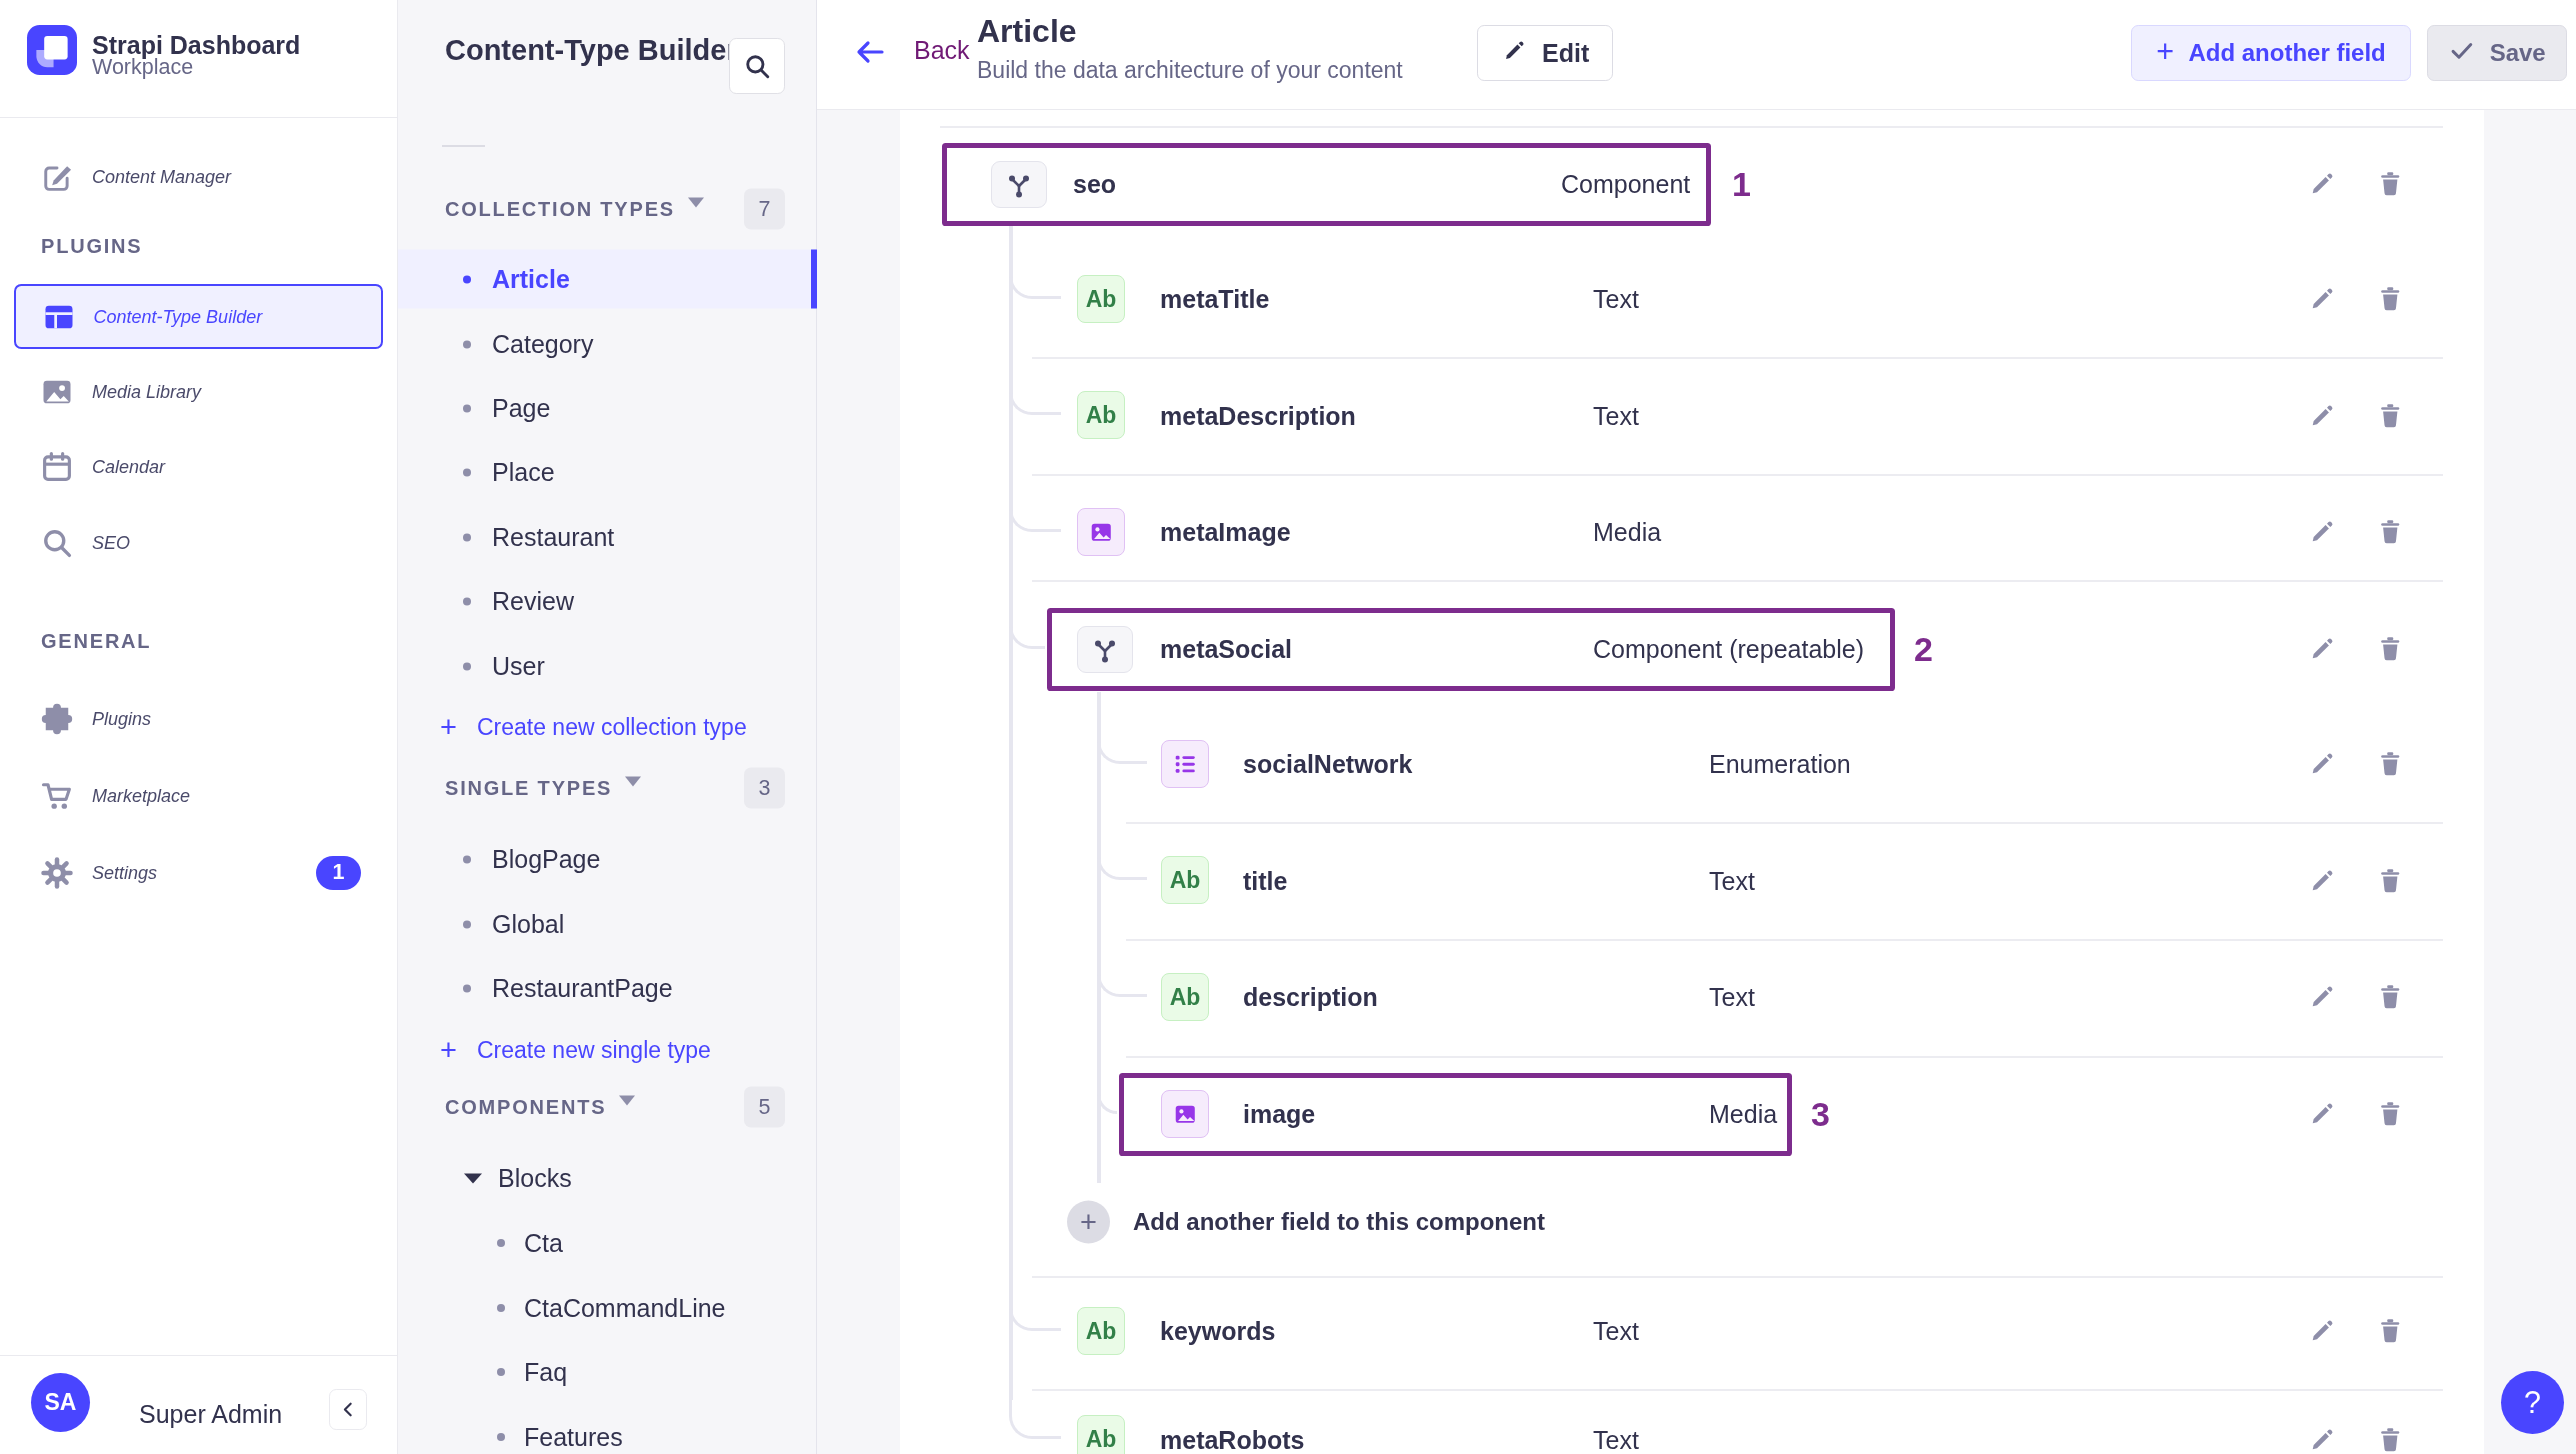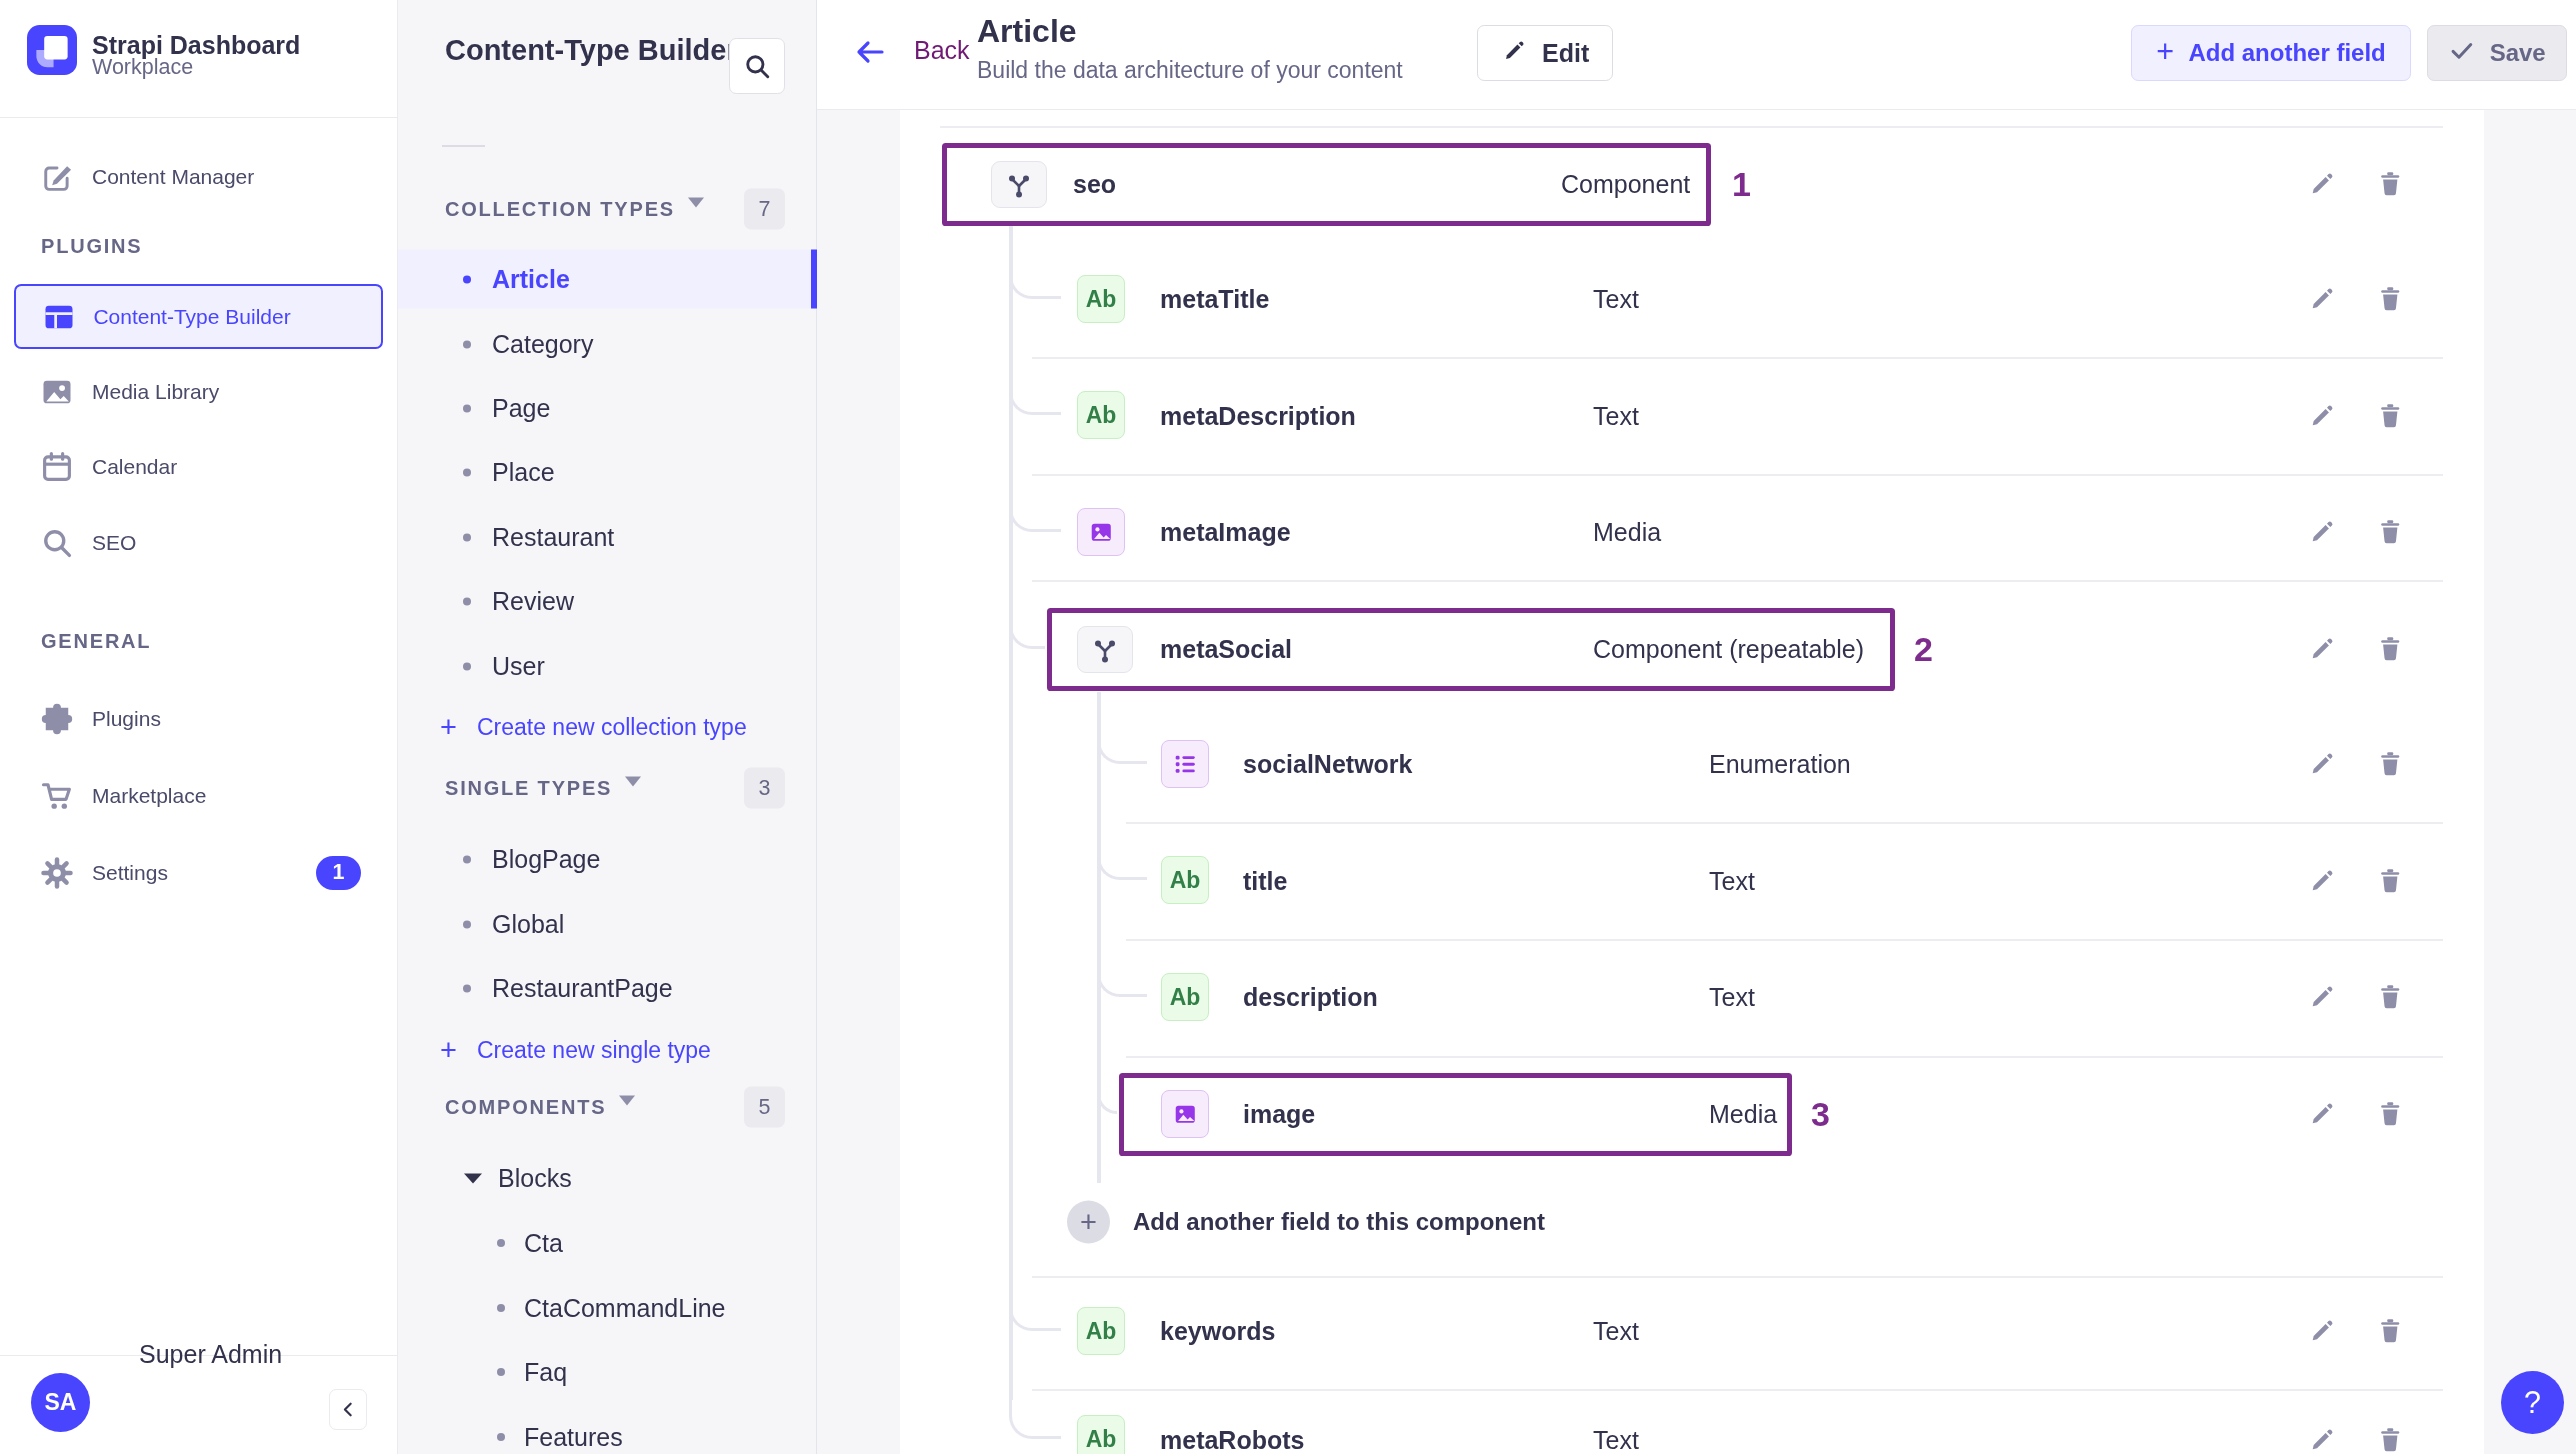--- a/index.html
+++ b/index.html
@@ -8,28 +8,28 @@
   .stage { position:absolute; inset:0; width:2576px; height:1454px; }
 
   
   .app-sidebar { position:absolute; left:0; top:0; width:398px; height:1454px; background:#fff; border-right:0.9px solid #eaeaef; z-index:30; }
   .logo-box { position:absolute; left:27px; top:25px; width:50px; height:50px; border-radius:12.6px; background:#4945ff; }
   .logo-title { position:absolute; left:92px; top:30.5px; font-size:25px; font-weight:bold; color:#32324d; }
   .logo-sub { position:absolute; left:92px; top:55px; font-size:21.5px; color:#666687; }
   .sb-divider { position:absolute; left:0; width:398px; height:0.9px; background:#eaeaef; }
   .nav-item { position:absolute; left:0; width:398px; height:65px; cursor:pointer; }
   .nav-item .ic { position:absolute; left:39px; top:50%; transform:translateY(-50%); width:36px; height:36px; }
-  .nav-item .lb { position:absolute; left:92px; top:50%; transform:translateY(-50%); font-size:21px; color:#4a4a6a; white-space:nowrap; }
+  .nav-item .lb { position:absolute; left:92px; top:50%; transform:translateY(-50%); font-size:18px; color:#4a4a6a; white-space:nowrap;font-style:italic; }
   .nav-item.selected { left:14.4px; width:369px; border:2.7px solid #4945ff; background:#f0f0ff; border-radius:7.2px; }
   .nav-item.selected .ic { left:25px; }
   .nav-item.selected .lb { left:77px; color:#4945ff; font-weight:500; }
   .nav-sec { position:absolute; left:41px; font-size:20px; font-weight:bold; letter-spacing:1.8px; color:#666687; }
   .nav-badge { position:absolute; left:316px; width:45px; height:34px; border-radius:17px; background:#4945ff; color:#fff; font-size:21.5px; font-weight:bold; display:flex; align-items:center; justify-content:center; }
   .avatar { position:absolute; left:31px; top:1373px; width:59px; height:59px; border-radius:50%; background:#4945ff; color:#fff; font-size:23px; font-weight:bold; display:flex; align-items:center; justify-content:center; }
-  .user-name { position:absolute; left:139px; top:1354px; transform:translateY(-50%); font-size:25px; color:#32324d; }
+  .user-name { position:absolute; left:139px; top:1414px; transform:translateY(-50%); font-size:25px; color:#32324d; }
   .collapse-btn { position:absolute; left:329px; top:1389px; width:38px; height:41px; border:0.9px solid #eaeaef; border-radius:7.2px; background:#fff; display:flex; align-items:center; justify-content:center; cursor:pointer; }
 
   
   .sub-sidebar { position:absolute; left:398px; top:0; width:419px; height:1454px; background:#f6f6f9; border-right:0.9px solid #e4e4ec; z-index:20; }
   .sub-title { position:absolute; left:47px; top:32px; width:296px; font-size:29px; line-height:36px; font-weight:bold; color:#32324d; }
   .search-btn { position:absolute; left:331px; top:38px; width:56px; height:56px; background:#fff; border:0.9px solid #e0e0e6; border-radius:7.2px; display:flex; align-items:center; justify-content:center; cursor:pointer; }
   .sub-div { position:absolute; left:44px; top:145px; width:43px; height:1.8px; background:#dcdce4; }
   .grp-header { position:absolute; left:47px; transform:translateY(-50%); font-size:20px; font-weight:bold; letter-spacing:1.8px; color:#666687; display:flex; align-items:flex-start; gap:12.6px; cursor:pointer; }
   .chev { width:0; height:0; border-left:8px solid transparent; border-right:8px solid transparent; border-top:10px solid #8e8ea9; }
   .grp-badge { position:absolute; left:346px; width:41px; height:41px; transform:translateY(-50%); background:#eaeaef; border-radius:7.2px; color:#666687; font-size:21.5px; display:flex; align-items:center; justify-content:center; }

